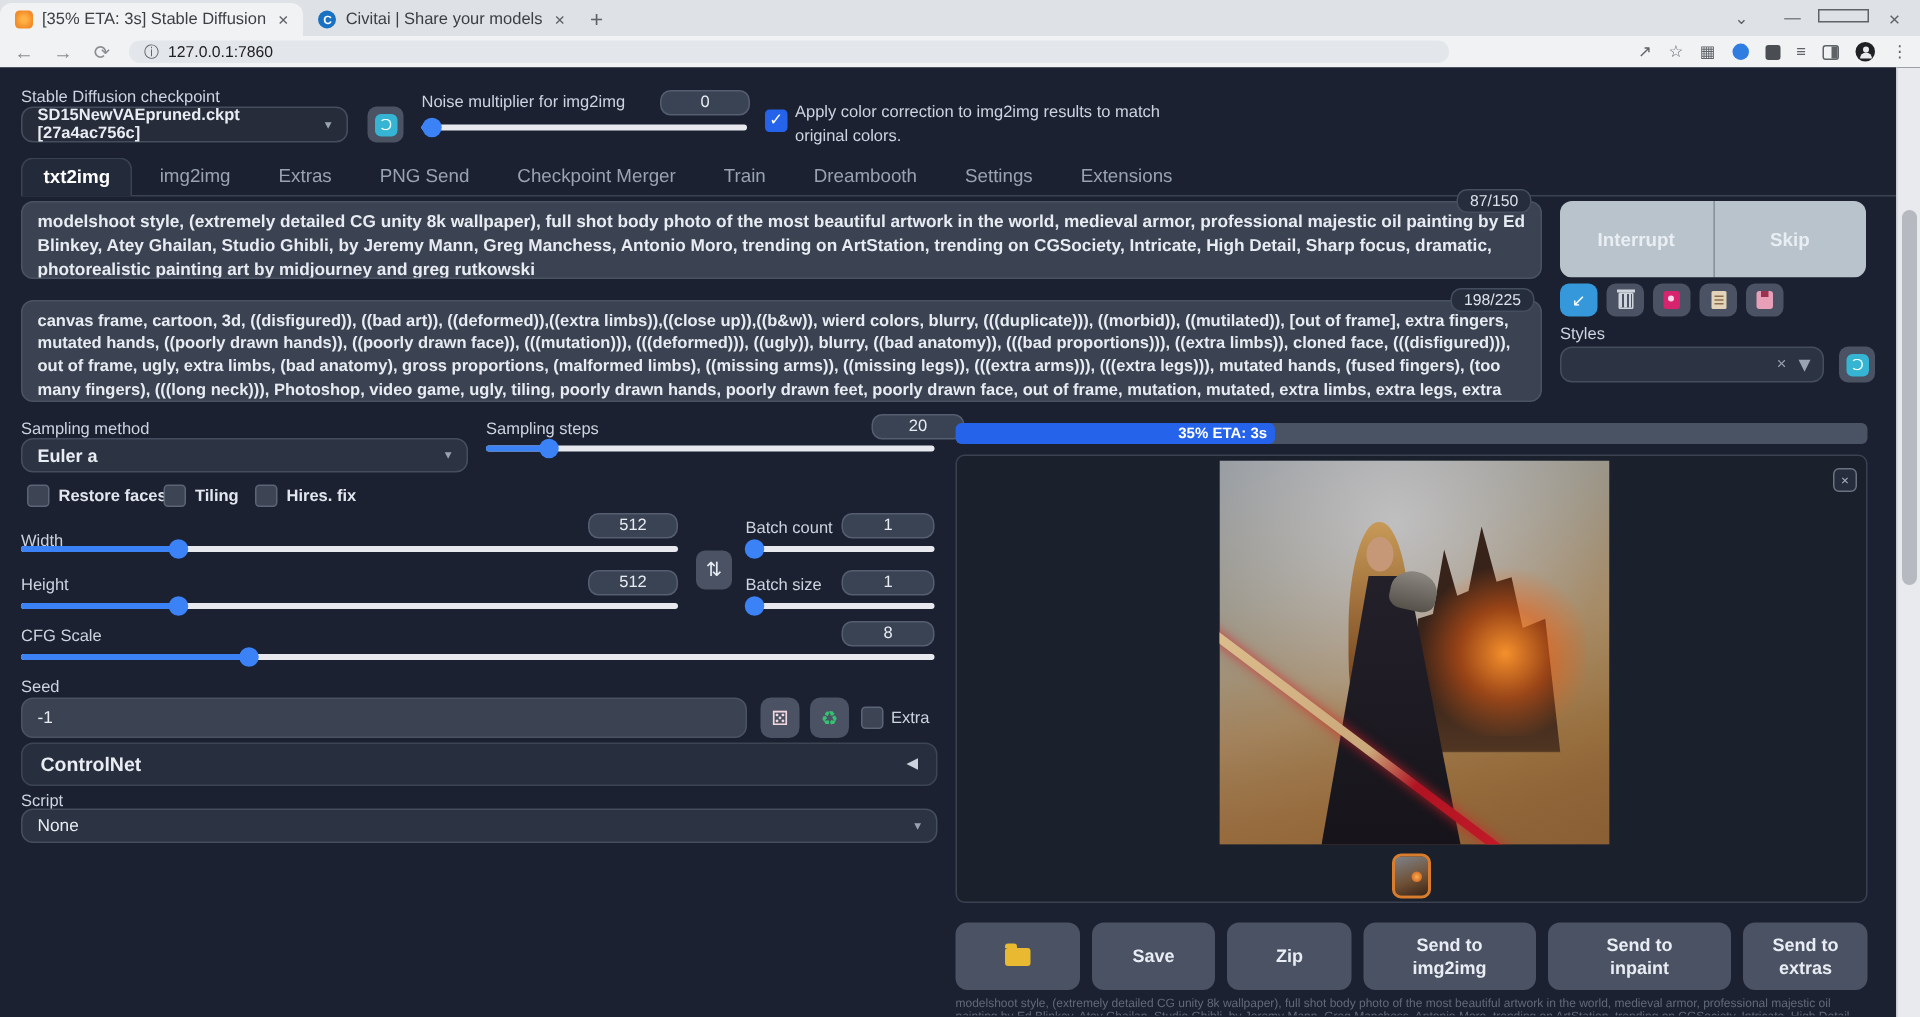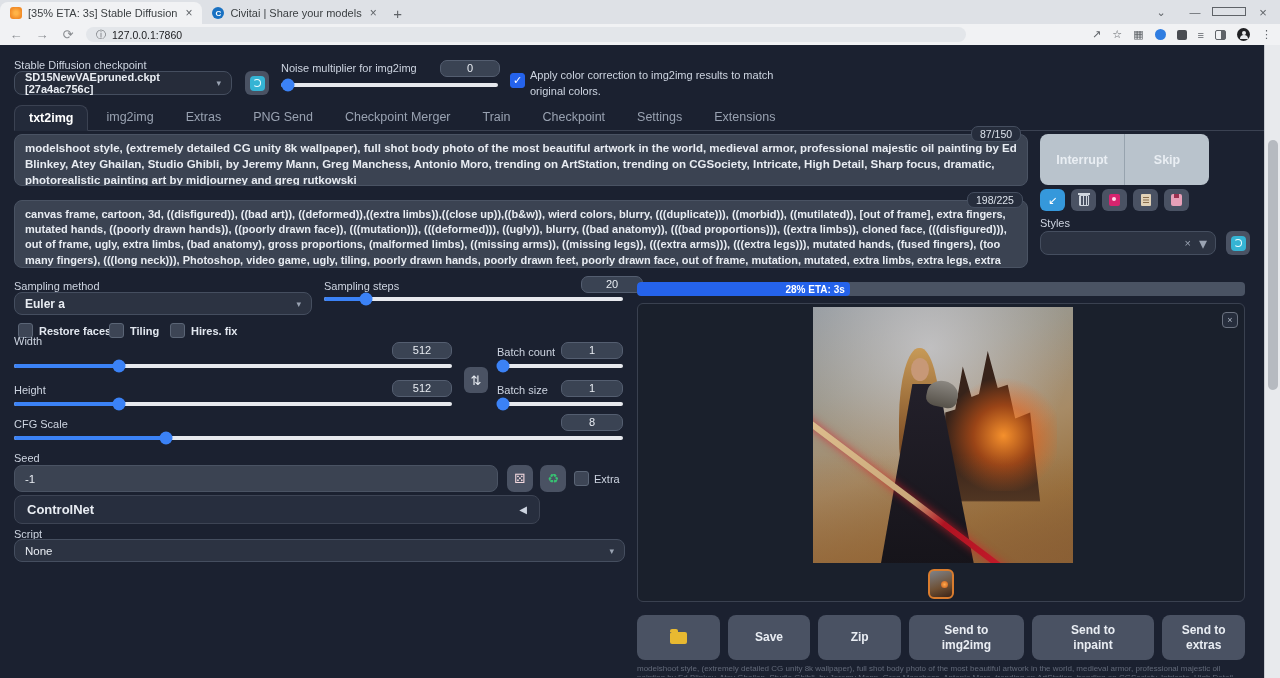--- a/index.html
+++ b/index.html
@@ -53,39 +53,39 @@
 
   .counter { position:absolute; background:#262d3c; border:1px solid #454e5f; border-radius:7px; font-size:10.5px; color:#dbe1ea; padding:1px 8px; z-index:3; }
   textarea.prompt { position:absolute; background:#3b4352; border:1px solid #4a5363; border-radius:8px; color:#e8ecf2; font-size:11.5px; font-weight:600; font-family:"Liberation Sans","DejaVu Sans",sans-serif; line-height:1.38; padding:6px 10px; resize:none; outline:none; overflow:hidden; }
 
   
   .navtabs { position:absolute; left:14px; top:60px; width:1252px; height:26px; border-bottom:1px solid #3b4252; display:flex; gap:4px; font-size:12.5px; }
   .navtab { padding:5px 14px; color:#99a2b1; }
   .navtab.active { background:#232a3a; border:1px solid #3b4252; border-bottom:1px solid #232a3a; border-radius:8px 8px 0 0; color:#fff; font-weight:700; margin-bottom:-1px; }
 
   
-  .bigbtns { position:absolute; left:1040px; top:89px; width:169px; height:51px; border-radius:8px; overflow:hidden; display:flex; }
+  .bigbtns { position:absolute; left:1040px; top:89px; width:204px; height:51px; border-radius:8px; overflow:hidden; display:flex; }
   .bigbtns .half { flex:1; background:#b9c3cc; color:#e9eef3; font-weight:700; font-size:12.5px; display:flex; align-items:center; justify-content:center; }
   .bigbtns .div { width:1px; background:#97a3ae; }
 
   .mini { position:absolute; width:25px; height:22px; background:#4a5263; border-radius:6px; display:flex; align-items:center; justify-content:center; }
   .mini.blue { background:#3598db; color:#fff; font-size:11px; }
   .trash { width:10px; height:11px; position:relative; background:repeating-linear-gradient(90deg,#cfd5dd 0 1.5px,transparent 1.5px 3px); border:1px solid #cfd5dd; border-radius:1px; }
   .trash::before { content:""; position:absolute; left:-2px; top:-3px; width:12px; height:2px; background:#cfd5dd; }
   .cardic { width:11px; height:12px; border-radius:2px; background:#d6246e; position:relative; }
   .cardic::after { content:""; position:absolute; left:3px; top:3px; width:4px; height:4px; border-radius:50%; background:#ffd7e8; }
   .noteic { width:10px; height:12px; border-radius:1px; background:#e3d3b8; position:relative; }
   .noteic::after { content:""; position:absolute; left:2px; top:3px; width:6px; height:1px; background:#8a6f4e; box-shadow:0 2.5px 0 #8a6f4e, 0 5px 0 #8a6f4e; }
   .floppyic { width:11px; height:12px; border-radius:2px; background:#e8a0b8; position:relative; }
   .floppyic::after { content:""; position:absolute; left:3px; top:0; width:5px; height:4px; background:#9c3250; }
 
   .styles-select { position:absolute; left:1040px; top:186px; width:176px; height:24px; background:#2c3342; border:1px solid #454e5f; border-radius:8px; display:flex; align-items:center; justify-content:flex-end; gap:8px; padding:0 8px; color:#9aa3b2; }
 
   
-  .accordion { position:absolute; left:14px; top:450px; width:526px; height:29px; background:#272e3e; border:1px solid #3d4454; border-radius:8px; display:flex; align-items:center; justify-content:space-between; padding:0 12px; }
+  .accordion { position:absolute; left:14px; top:450px; width:611px; height:29px; background:#272e3e; border:1px solid #3d4454; border-radius:8px; display:flex; align-items:center; justify-content:space-between; padding:0 12px; }
   .accordion .name { font-size:13px; font-weight:700; color:#e9edf3; }
   .accordion .arrow { color:#cdd4e0; font-size:10px; }
 
   
   .seedinput { position:absolute; left:14px; top:420px; width:484px; height:27px; background:#3b4352; border:1px solid #4a5363; border-radius:8px; color:#e8ecf2; font-size:11.5px; padding:0 10px; font-family:"Liberation Sans","DejaVu Sans",sans-serif; outline:none; }
   .seedbtn { position:absolute; width:26px; height:27px; background:#4a5263; border-radius:7px; display:flex; align-items:center; justify-content:center; font-size:13px; }
 
   
   .progress { position:absolute; left:637px; top:237px; width:608px; height:14px; background:#4a5363; border-radius:4px; overflow:hidden; }
   .progress .pfill { height:100%; background:#2563eb; display:flex; align-items:center; justify-content:flex-end; padding-right:5px; color:#fff; font-size:10px; font-weight:700; white-space:nowrap; border-radius:4px; }
@@ -184,21 +184,21 @@
     <span class="cb on" style="left:510px; top:28px;">✓</span>
     <div class="lbl" style="left:530px; top:23px; width:244px; line-height:1.45;">Apply color correction to img2img results to match original colors.</div>
 
     <div class="navtabs">
       <div class="navtab active">txt2img</div>
       <div class="navtab">img2img</div>
       <div class="navtab">Extras</div>
       <div class="navtab">PNG Send</div>
       <div class="navtab">Checkpoint Merger</div>
       <div class="navtab">Train</div>
-      <div class="navtab">Checkpoint</div>
+      <div class="navtab">Dreambooth</div>
       <div class="navtab">Settings</div>
       <div class="navtab">Extensions</div>
     </div>
 
     <div class="counter" style="left:971px; top:81px;">87/150</div>
     <textarea class="prompt" style="left: 14px; top: 89px; width: 1014px; height: 52px;" spellcheck="false">modelshoot style, (extremely detailed CG unity 8k wallpaper), full shot body photo of the most beautiful artwork in the world, medieval armor, professional majestic oil painting by Ed Blinkey, Atey Ghailan, Studio Ghibli, by Jeremy Mann, Greg Manchess, Antonio Moro, trending on ArtStation, trending on CGSociety, Intricate, High Detail, Sharp focus, dramatic, photorealistic painting art by midjourney and greg rutkowski</textarea>
 
     <div class="counter" style="left:967px; top:147px;">198/225</div>
     <textarea class="prompt" style="left: 14px; top: 155px; width: 1014px; height: 68px; font-size: 11px;" spellcheck="false">canvas frame, cartoon, 3d, ((disfigured)), ((bad art)), ((deformed)),((extra limbs)),((close up)),((b&amp;w)), wierd colors, blurry, (((duplicate))), ((morbid)), ((mutilated)), [out of frame], extra fingers, mutated hands, ((poorly drawn hands)), ((poorly drawn face)), (((mutation))), (((deformed))), ((ugly)), blurry, ((bad anatomy)), (((bad proportions))), ((extra limbs)), cloned face, (((disfigured))), out of frame, ugly, extra limbs, (bad anatomy), gross proportions, (malformed limbs), ((missing arms)), ((missing legs)), (((extra arms))), (((extra legs))), mutated hands, (fused fingers), (too many fingers), (((long neck))), Photoshop, video game, ugly, tiling, poorly drawn hands, poorly drawn feet, poorly drawn face, out of frame, mutation, mutated, extra limbs, extra legs, extra arms, disfigured, deformed, cross-eye, body out of frame, blurry, bad art, bad anatomy, 3d render</textarea>
 
@@ -248,21 +248,21 @@
         <div class="knob" style="left:14%;"></div>
     </div>
 
     <span class="cb" style="left:18px; top:278px;"></span>
     <div class="lbl" style="left:39px; top:280px; font-weight:700; color:#e2e7ef;">Restore faces</div>
     <span class="cb" style="left:109px; top:278px;"></span>
     <div class="lbl" style="left:130px; top:280px; font-weight:700; color:#e2e7ef;">Tiling</div>
     <span class="cb" style="left:170px; top:278px;"></span>
     <div class="lbl" style="left:191px; top:280px; font-weight:700; color:#e2e7ef;">Hires. fix</div>
 
-    <div class="lbl" style="left:14px; top:290px;text-align:right;">Width</div>
+    <div class="lbl" style="left:14px; top:310px;text-align:right;">Width</div>
     <div class="numbox" style="left:392px; top:297px; width:60px;">512</div>
     <div class="slider" style="left:14px; top:319px; width:438px;">
       <div class="fill" style="width:24%;"></div>
         <div class="knob" style="left:24%;"></div>
     </div>
 
     <div class="iconbtn" style="left:464px; top:322px; width:24px; height:26px; font-size:13px;">
         <span>⇅</span>
       </div>
 
@@ -311,21 +311,21 @@
     </div>
 
     <div class="lbl" style="left:14px; top:483px;">Script</div>
     <div class="dd" style="left:14px; top:494px; width:611px; height:23px;">
       <span style="font-weight:400; font-size:11.5px;">None</span>
       <span class="caret">▾</span>
     </div>
 
     <div class="progress">
       <div class="pfill" style="width:35%;">
-        <span>28% ETA: 3s</span>
+        <span>35% ETA: 3s</span>
       </div>
     </div>
 
     <div class="outpanel">
       <div class="genimg">
         <div class="base"></div>
         <div class="smoke"></div>
         <div class="castle"></div>
         <div class="fire"></div>
         <div class="groundhaze"></div>

